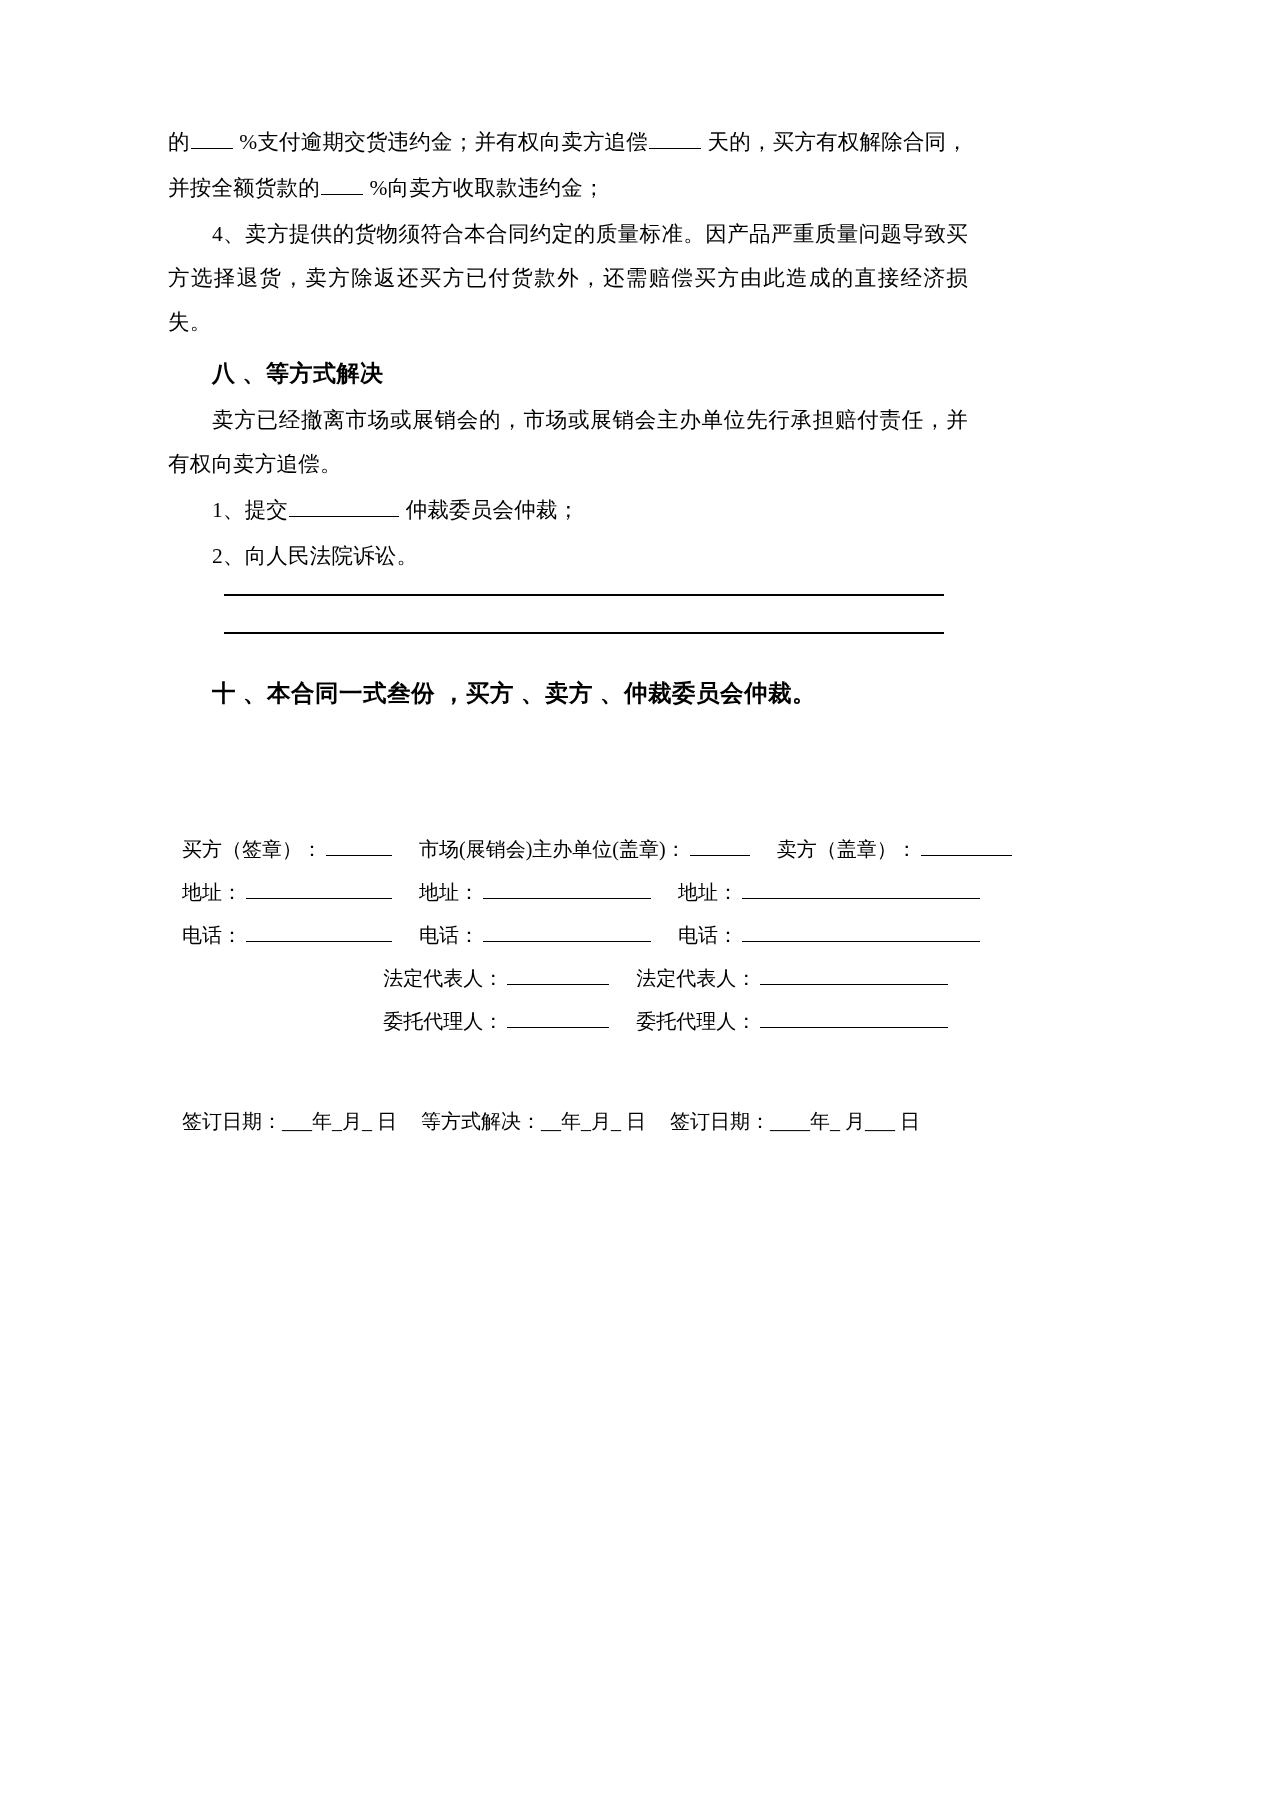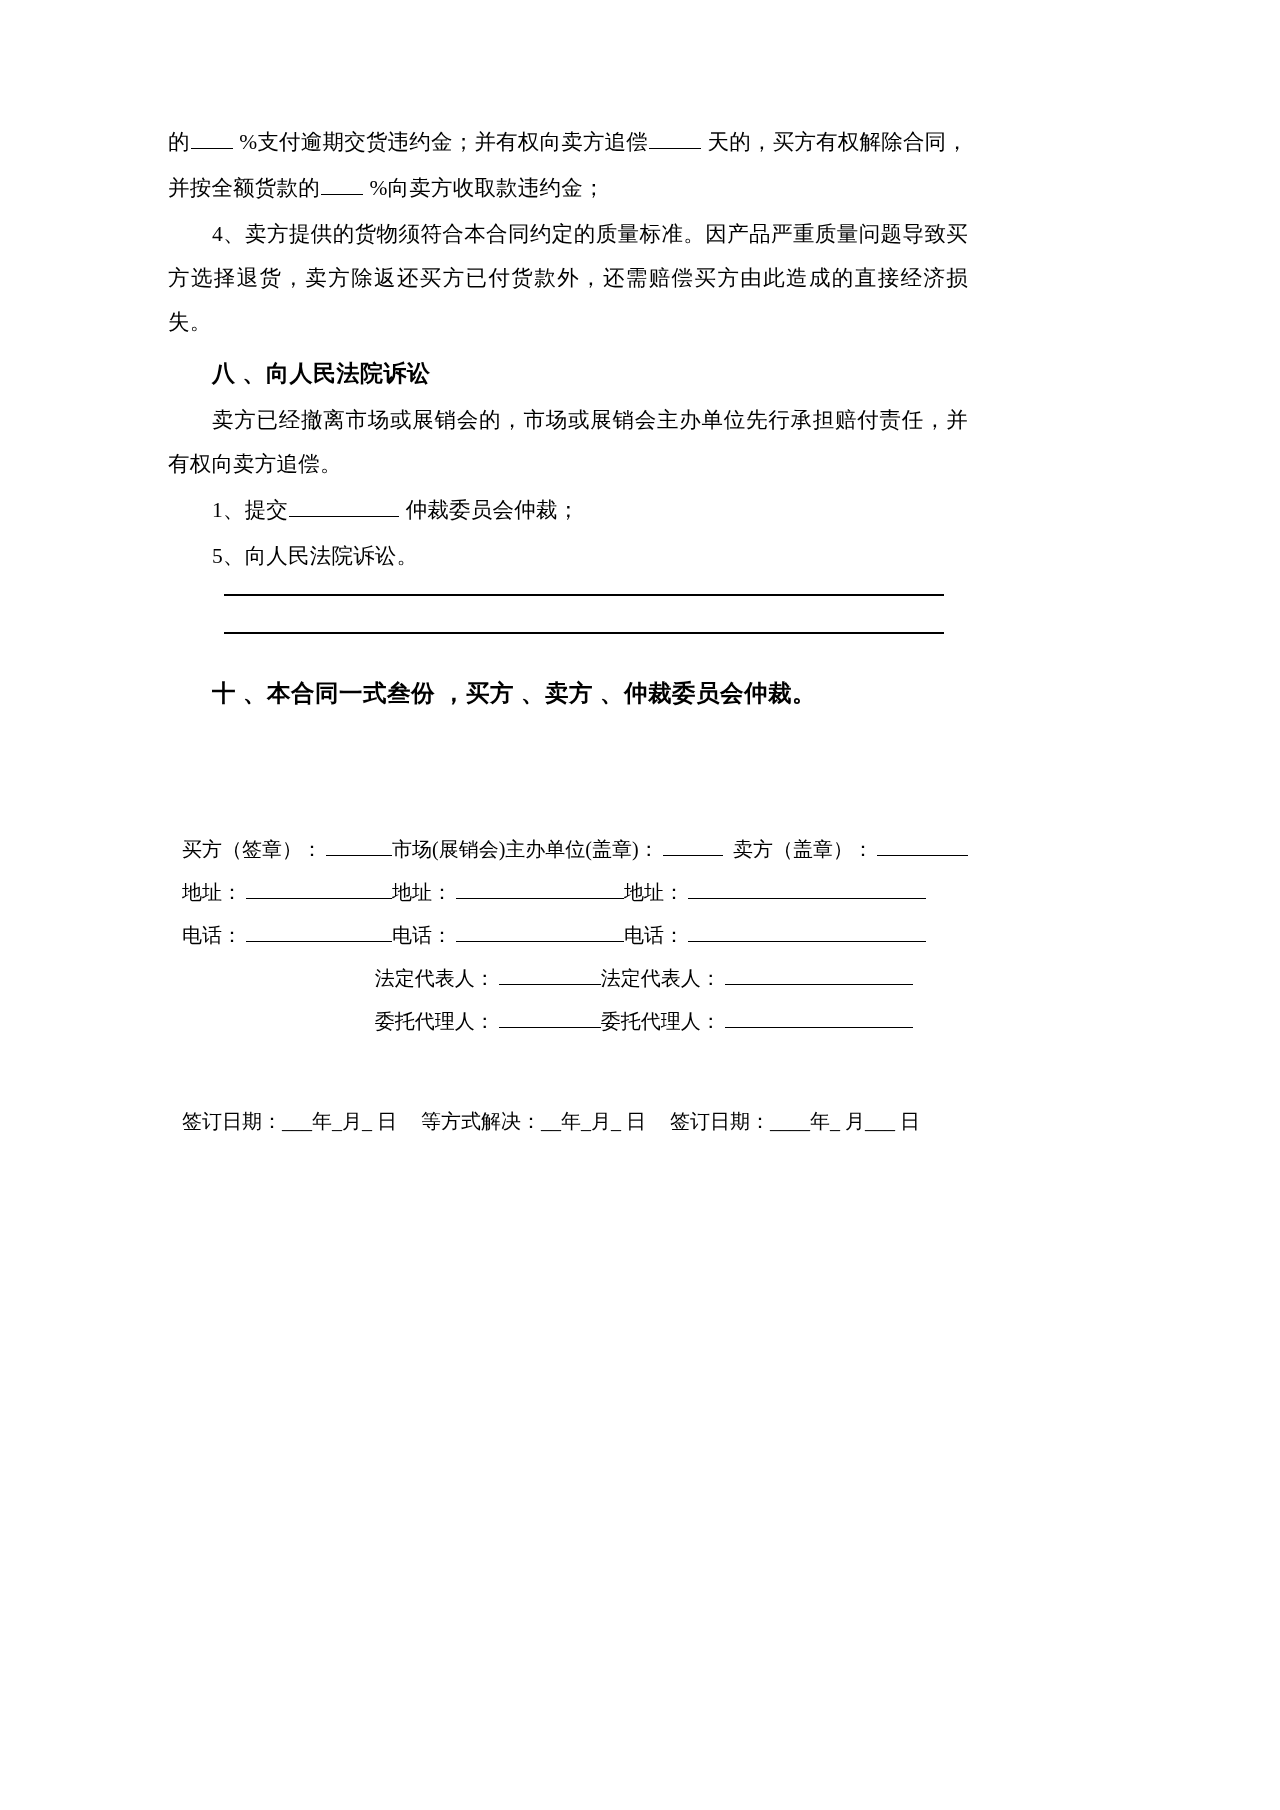--- a/index.html
+++ b/index.html
@@ -82,20 +82,21 @@
   
   .sig-wrap {
     margin-top: 112px;
     padding-left: 14px;
     font-size: 20px;
     line-height: 43px;
   }
   .sig-row {
     display: flex;
     align-items: baseline;
+    gap: 27px;
   }
   .sig-col {
     display: flex;
     align-items: baseline;
     white-space: nowrap;
   }
   .c1 { width: 210px; }
   .c2 { width: 235px; }
   .c3 { width: 400px; }
   .sig-label { white-space: nowrap; }
@@ -129,28 +130,28 @@
 
 <div class="page">
   <div class="doc-body">
 
     <p class="para"><span>的</span><span class="blank b-s"></span> <span>%支付逾期交货违约金；并有权向卖方追偿</span><span class="blank b-m"></span> <span>天的，买方有权解除合同，</span></p>
 
     <p class="para"><span></span><span>并按全额货款的</span><span class="blank b-s"></span> <span>%向卖方收取款违约金；</span></p>
 
     <p class="para indent">4、卖方提供的货物须符合本合同约定的质量标准。因产品严重质量问题导致买方选择退货，卖方除返还买方已付货款外，还需赔偿买方由此造成的直接经济损失。</p>
 
-    <h2 class="section-head">八 、向人民法院诉讼</h2>
+    <h2 class="section-head">八 、等方式解决</h2>
 
     <p class="para indent">卖方已经撤离市场或展销会的，市场或展销会主办单位先行承担赔付责任，并有权向卖方追偿。</p>
 
 
     <p class="para indent"><span>1、提交</span><span class="blank b-l"></span> <span>仲裁委员会仲裁；</span></p>
 
-    <p class="para indent">5、向人民法院诉讼。</p>
+    <p class="para indent">2、向人民法院诉讼。</p>
 
 
     <div class="rule-block">
       <div class="rule-line"></div>
       <div class="rule-line"></div>
     </div>
 
     <p class="clause-ten">十 、本合同一式叁份 ，买方 、卖方 、仲裁委员会仲裁。</p>
 
     <div class="sig-wrap">

